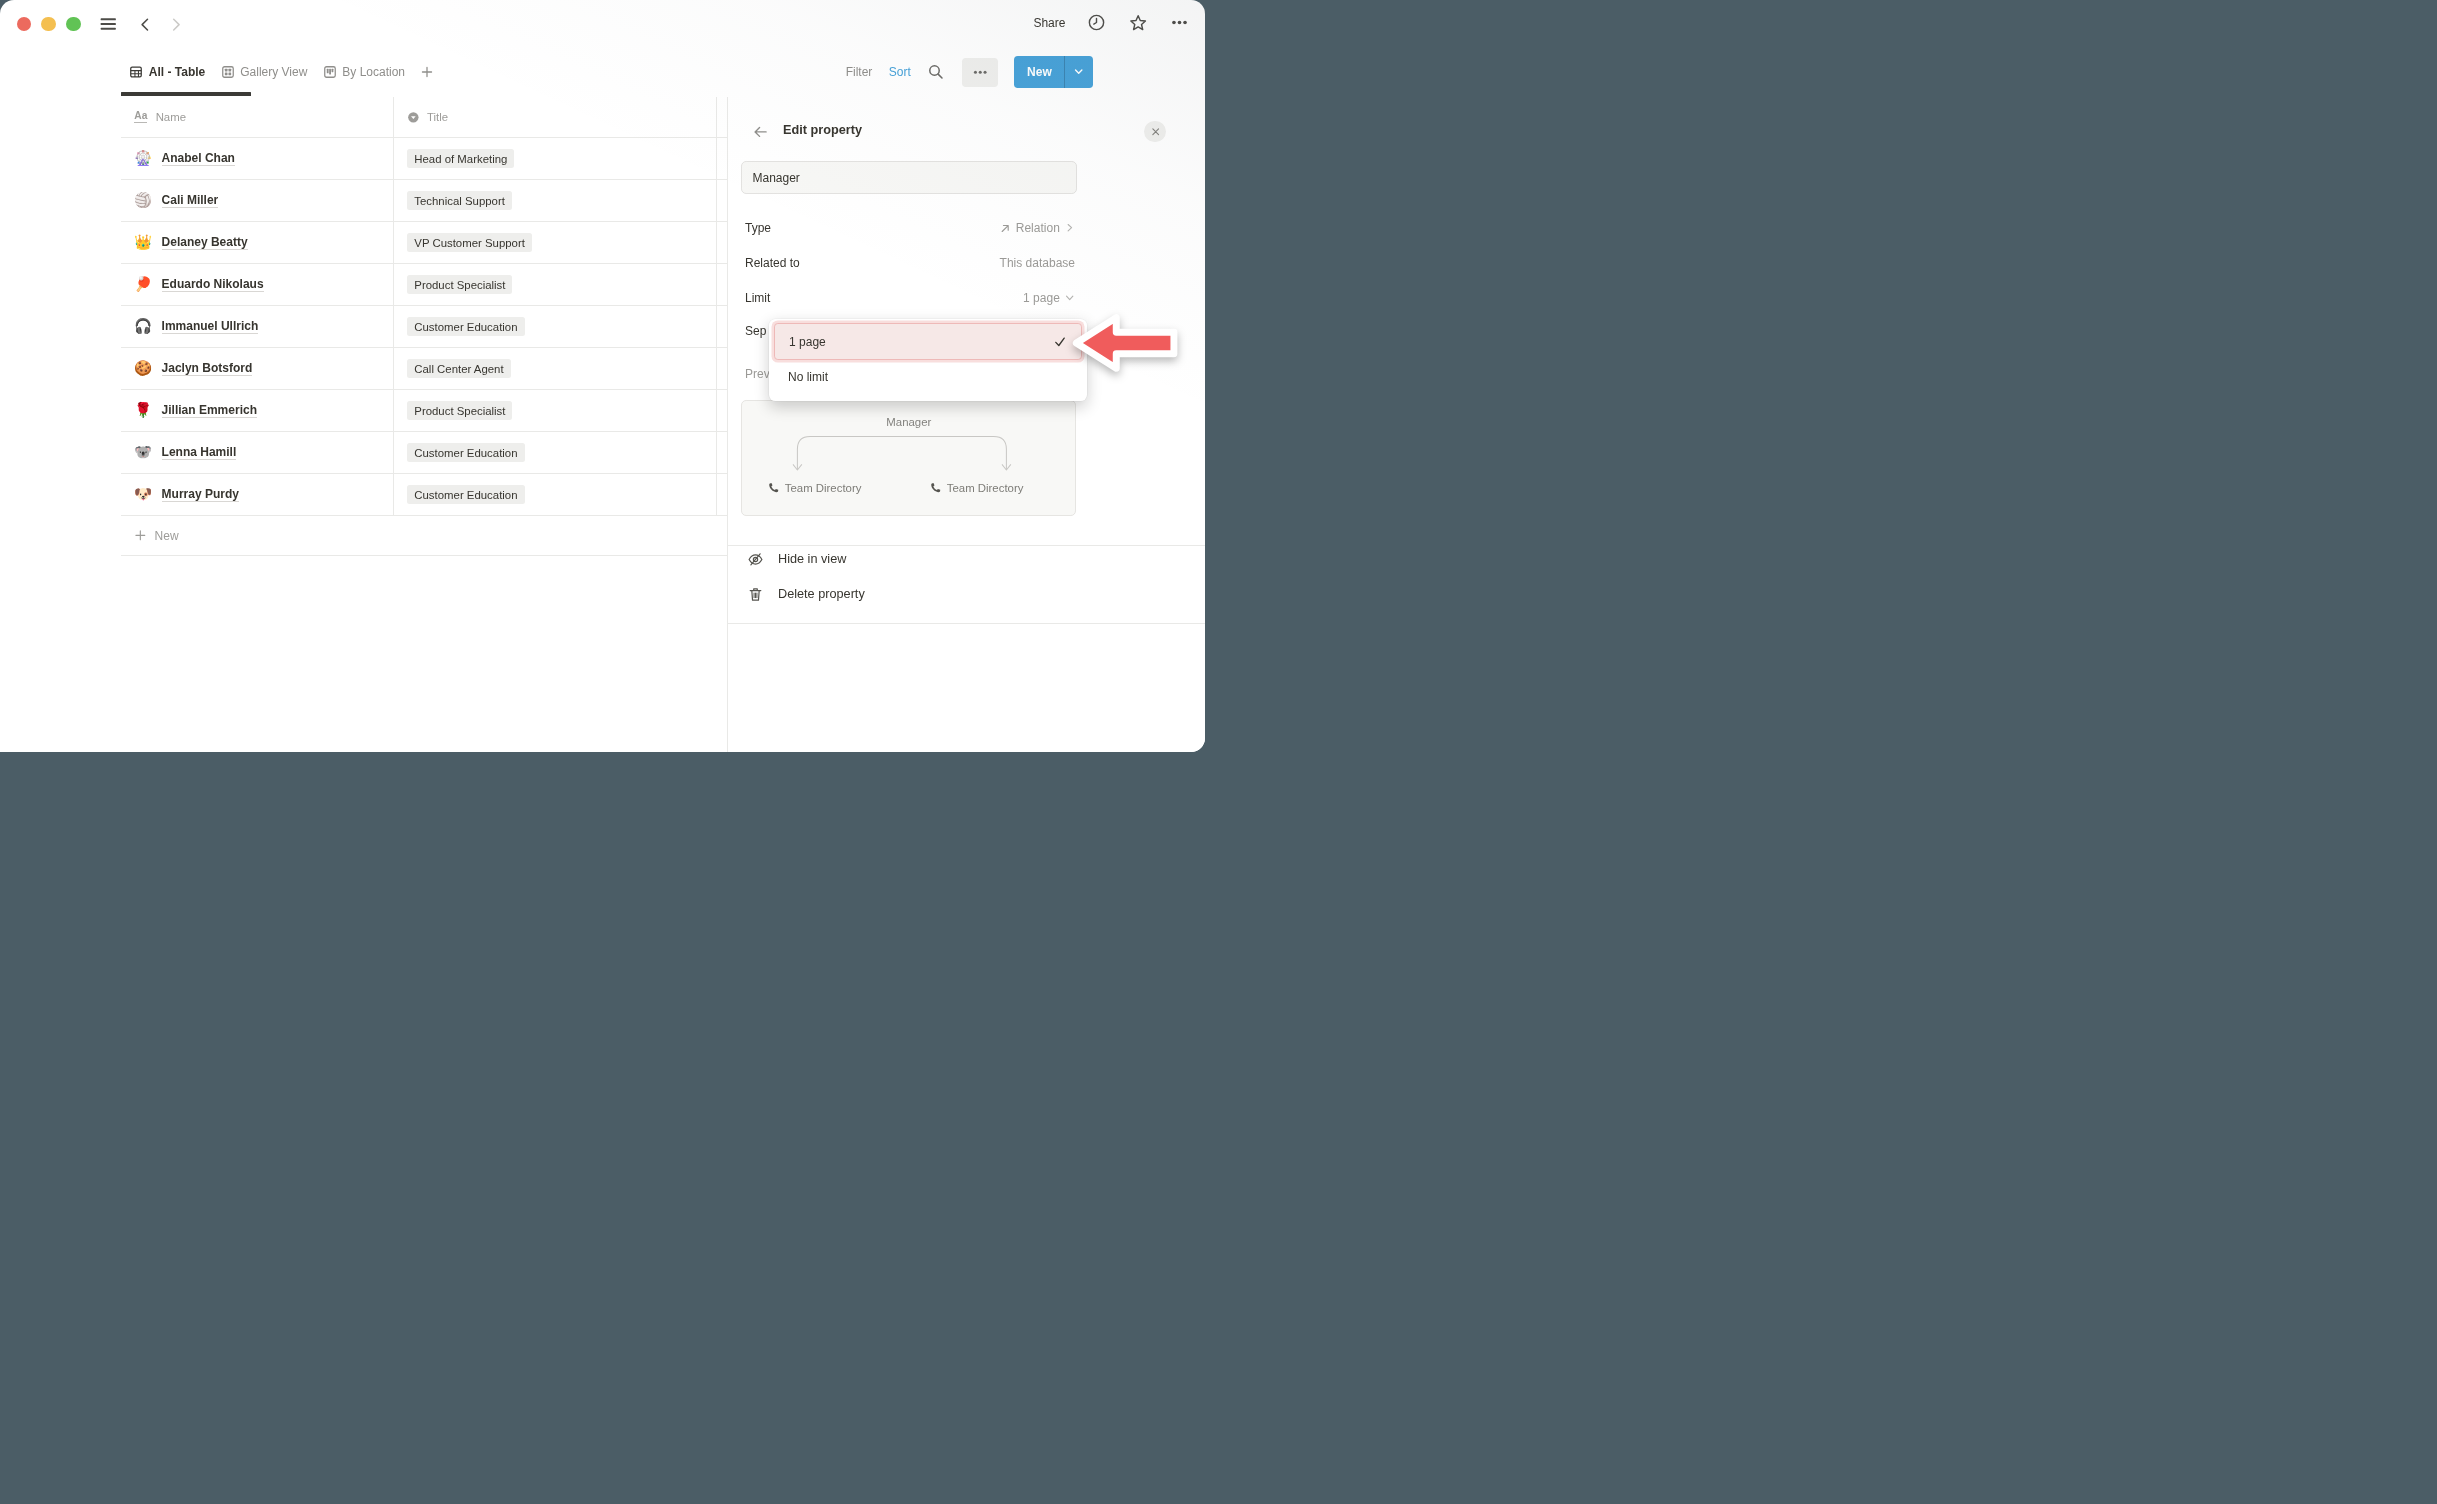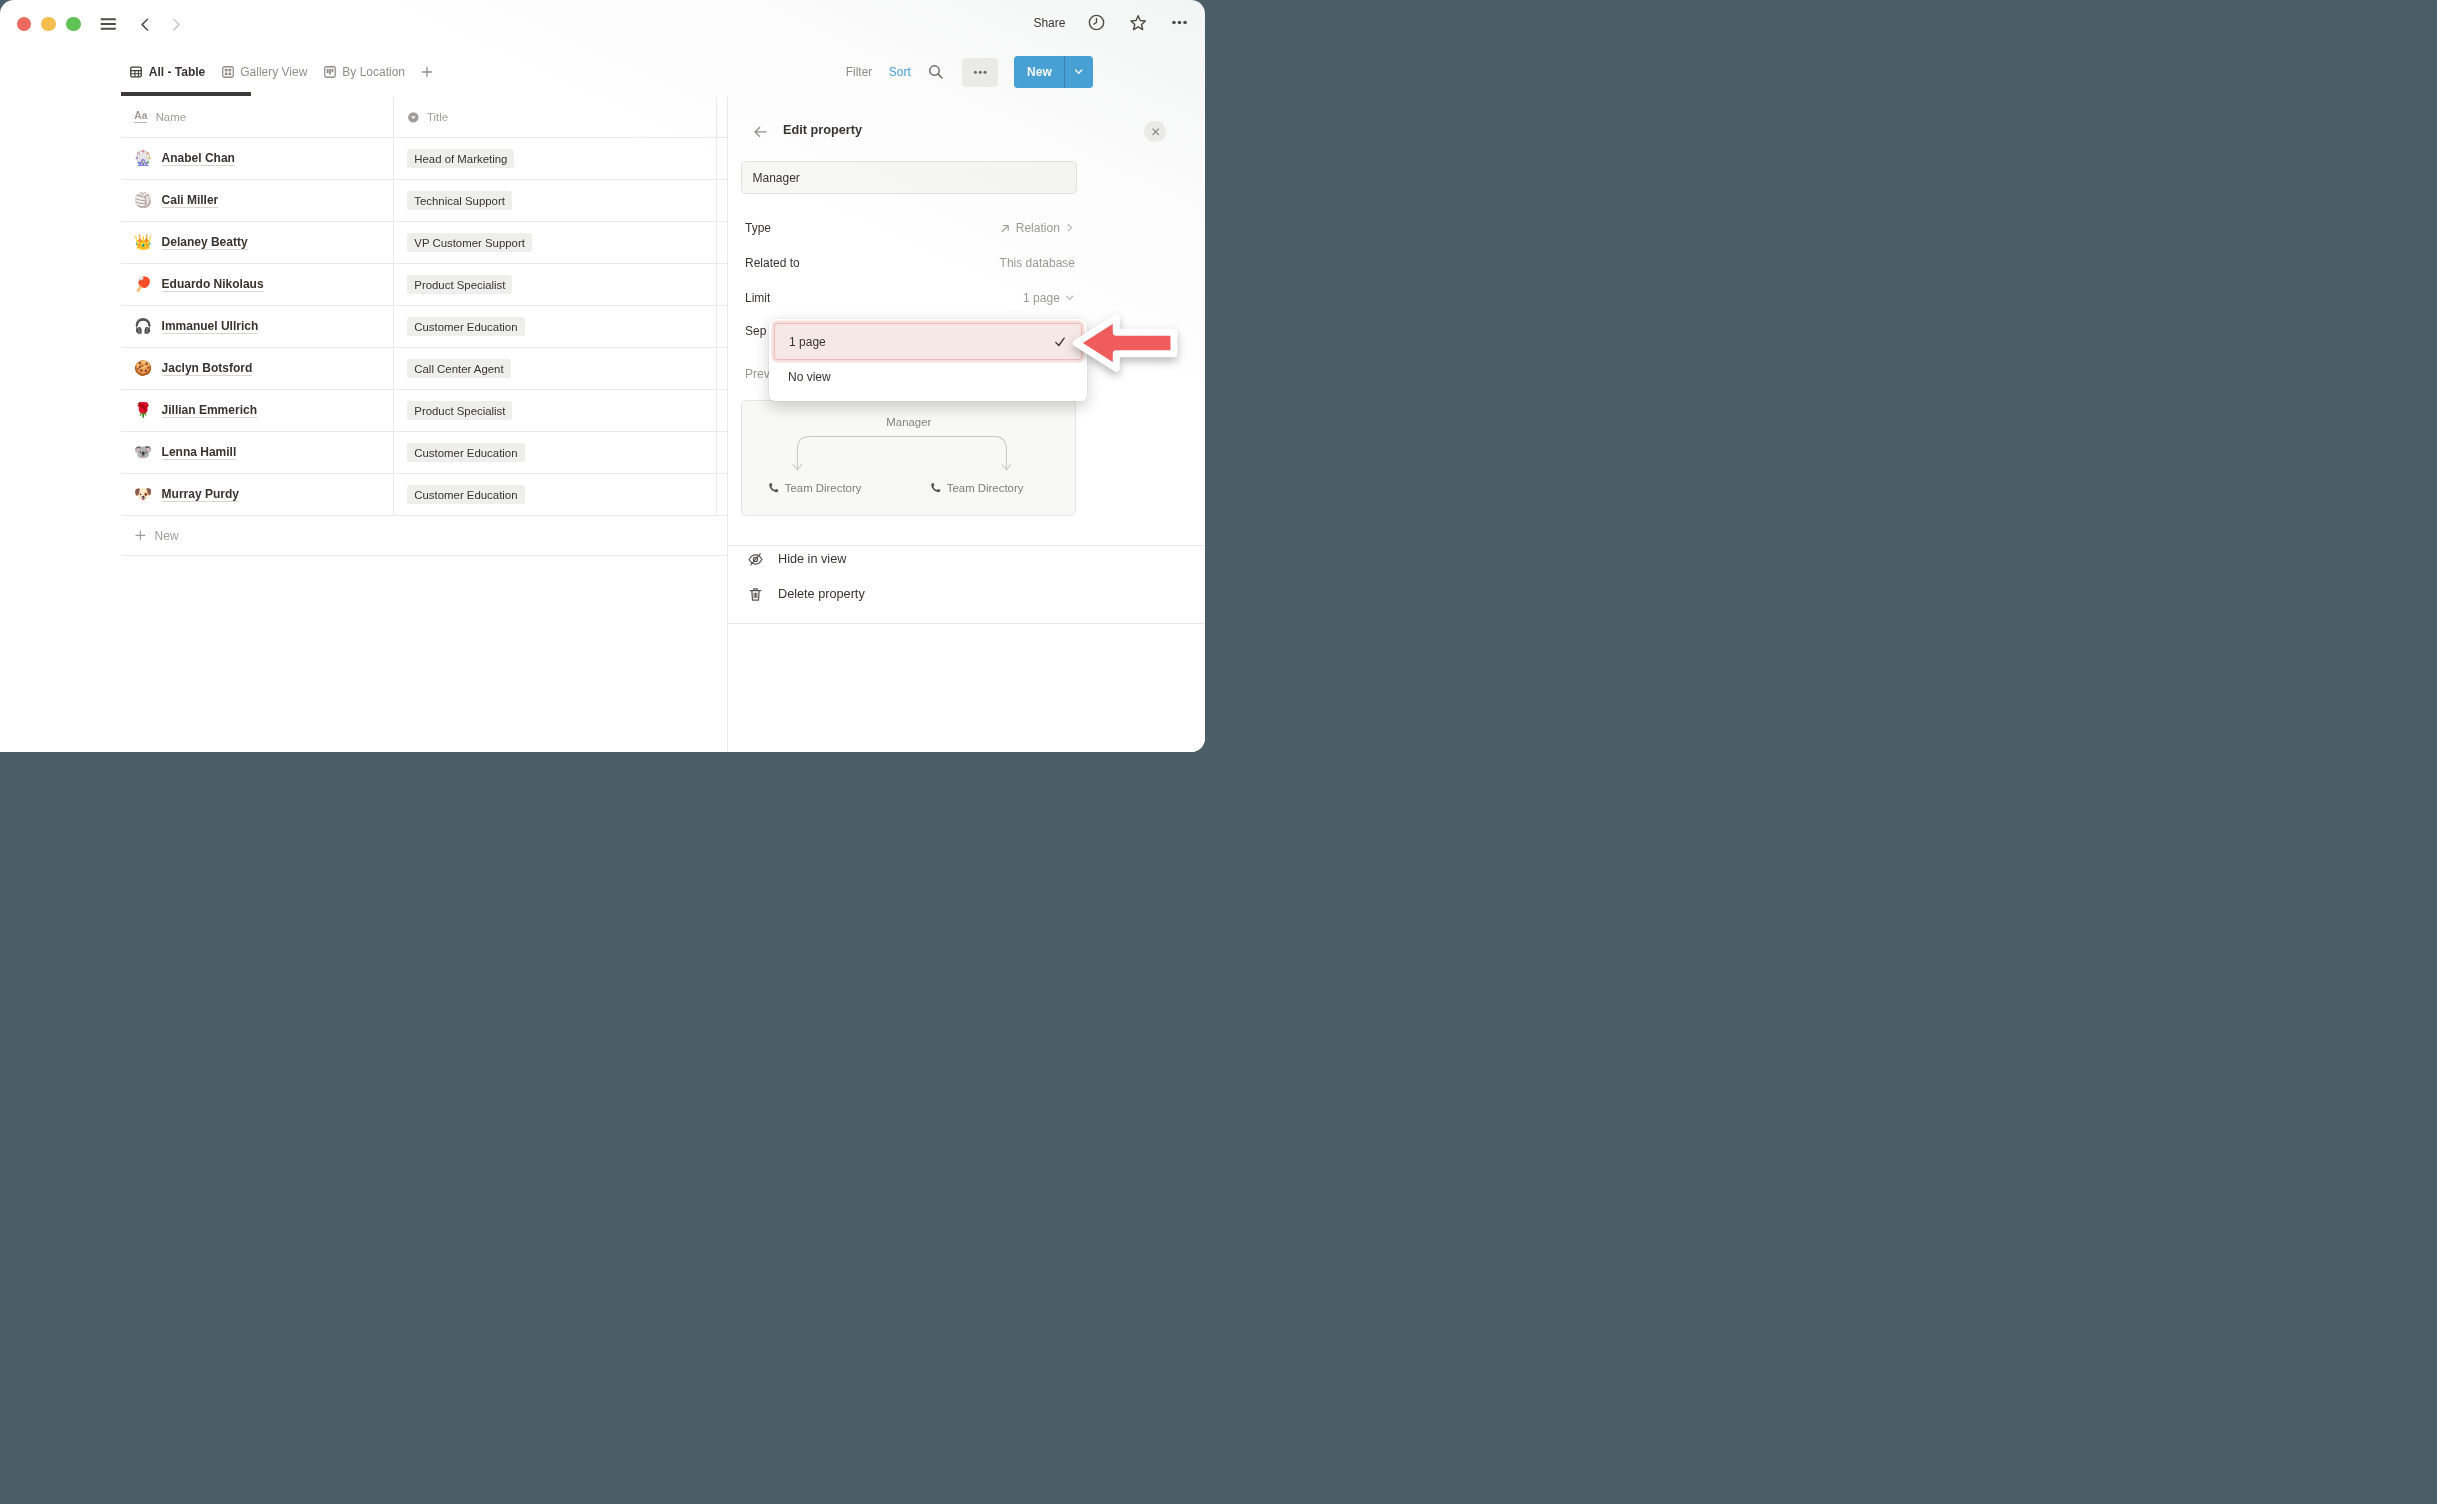--- a/index.html
+++ b/index.html
@@ -442,21 +442,21 @@
 
   <div class="popup">
     <div class="opt-selected">
       <span>1 page</span>
       <span class="icon">
         <svg width="14" height="14" viewBox="0 0 20 20">
             <path d="M4 10.5 L8.3 15 L16 4.5" fill="none" stroke="#37352f" stroke-width="1.9" stroke-linecap="round" stroke-linejoin="round"></path>
           </svg>
       </span>
     </div>
-    <div class="opt-plain">No view</div>
+    <div class="opt-plain">No limit</div>
   </div>
 
   <svg class="anno-arrow" viewBox="0 0 172 104">
     <path d="M10 52 L73 12 L73 35 L164 35 L164 69 L73 69 L73 92 Z" fill="#f05c5c" stroke="#ffffff" stroke-width="11" stroke-linejoin="round"></path>
   </svg>
 
   <div class="reflection"></div>
 </div>
 
 

